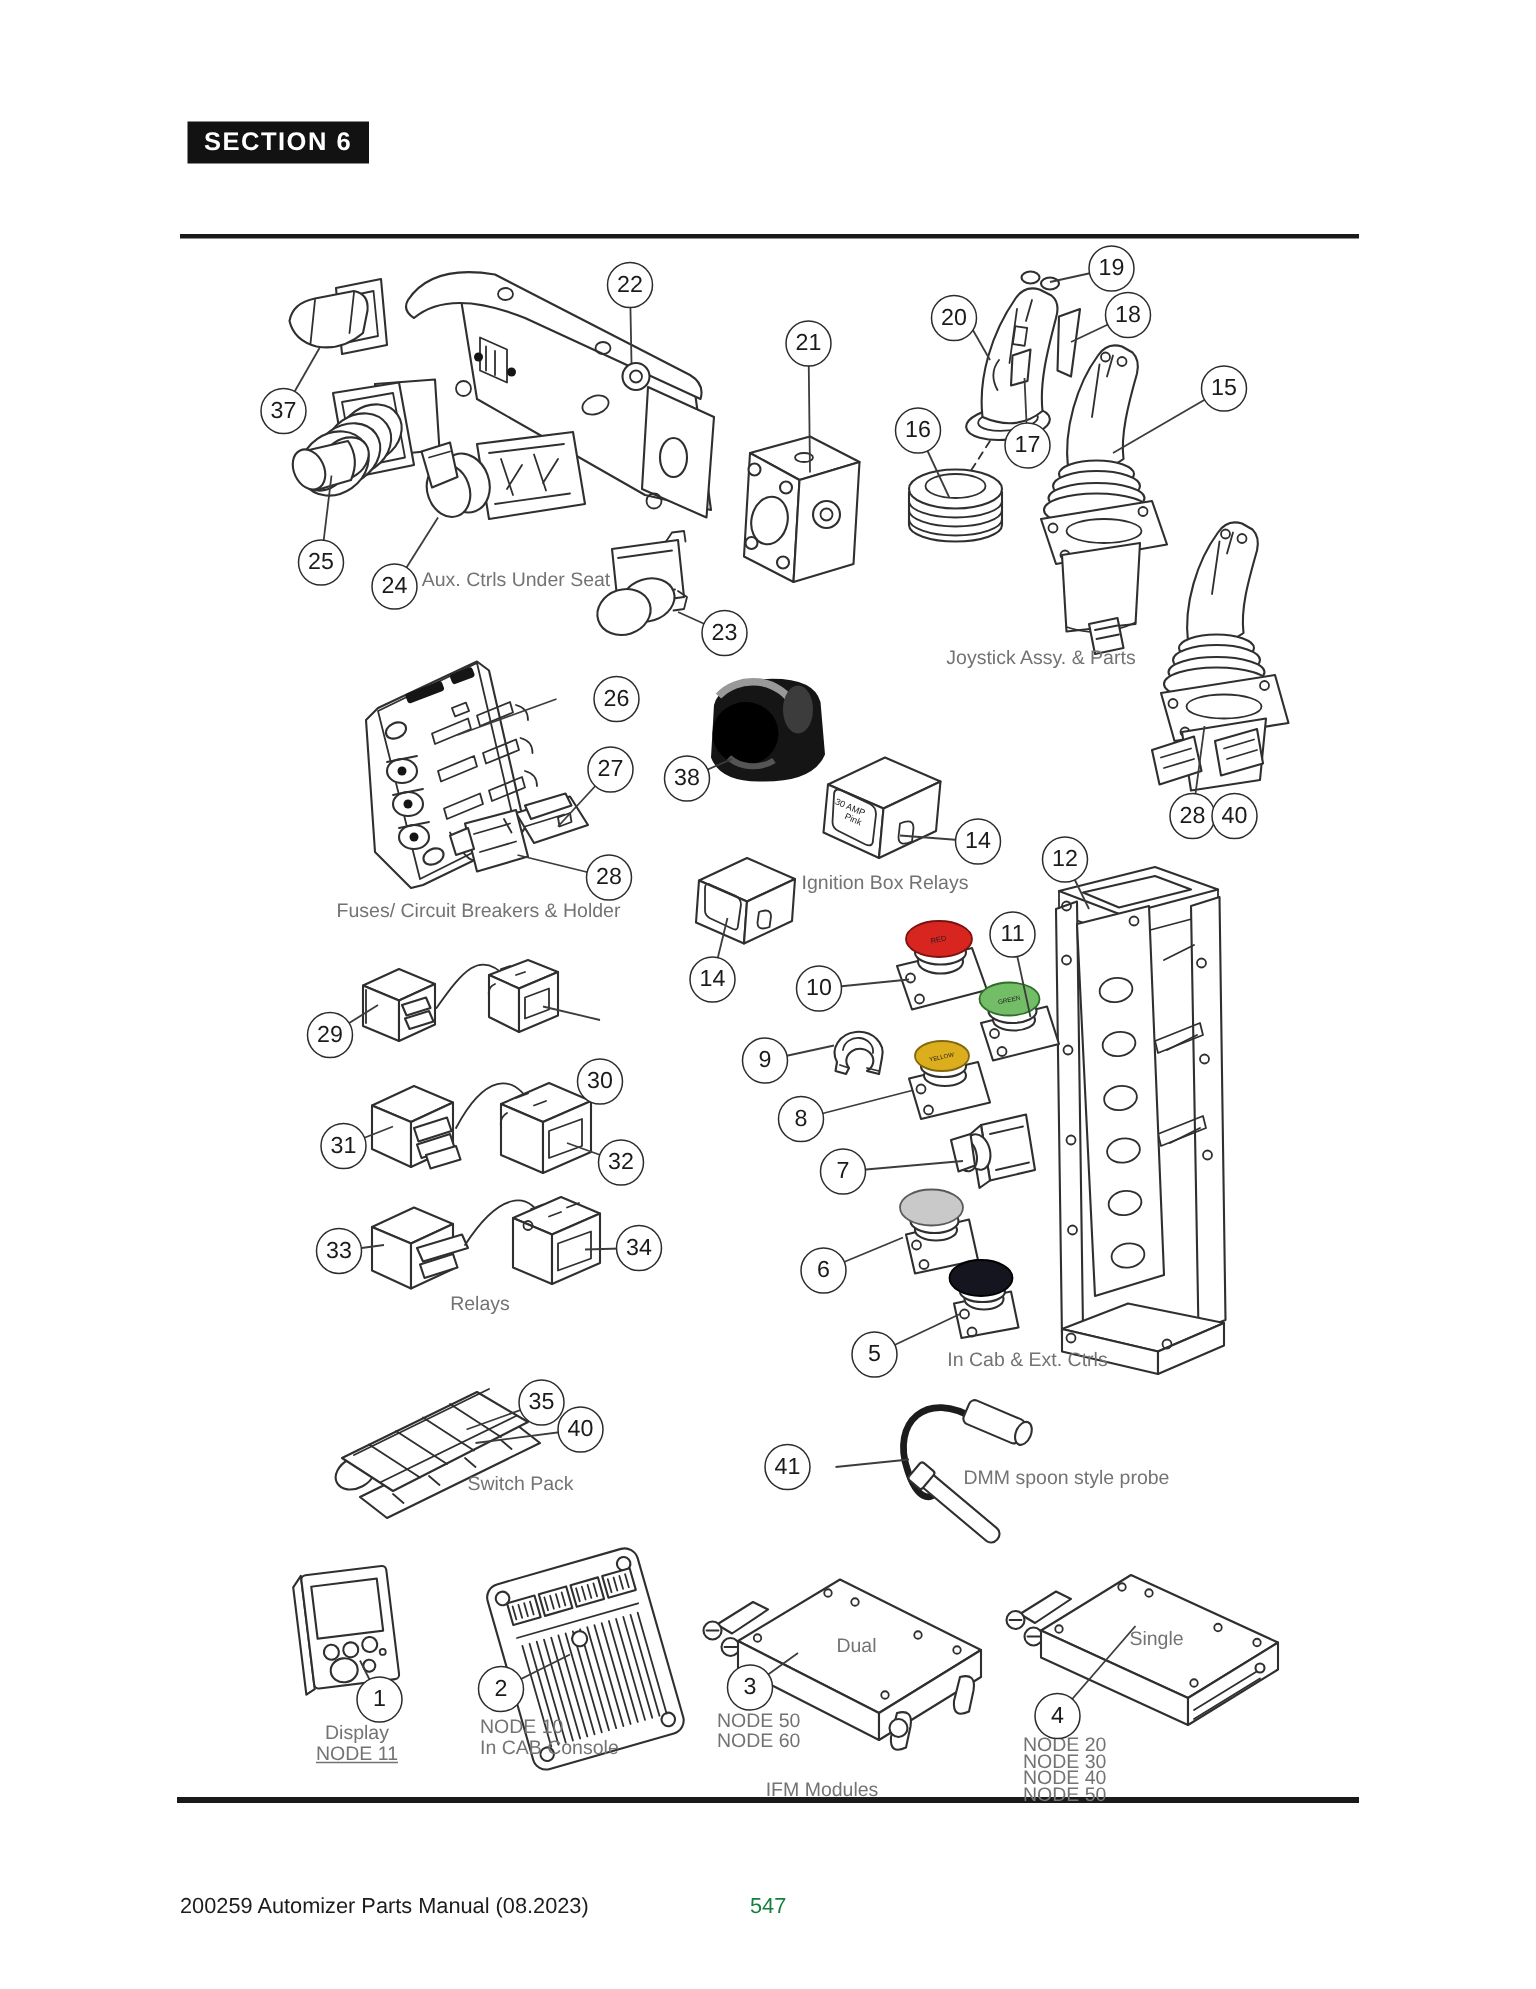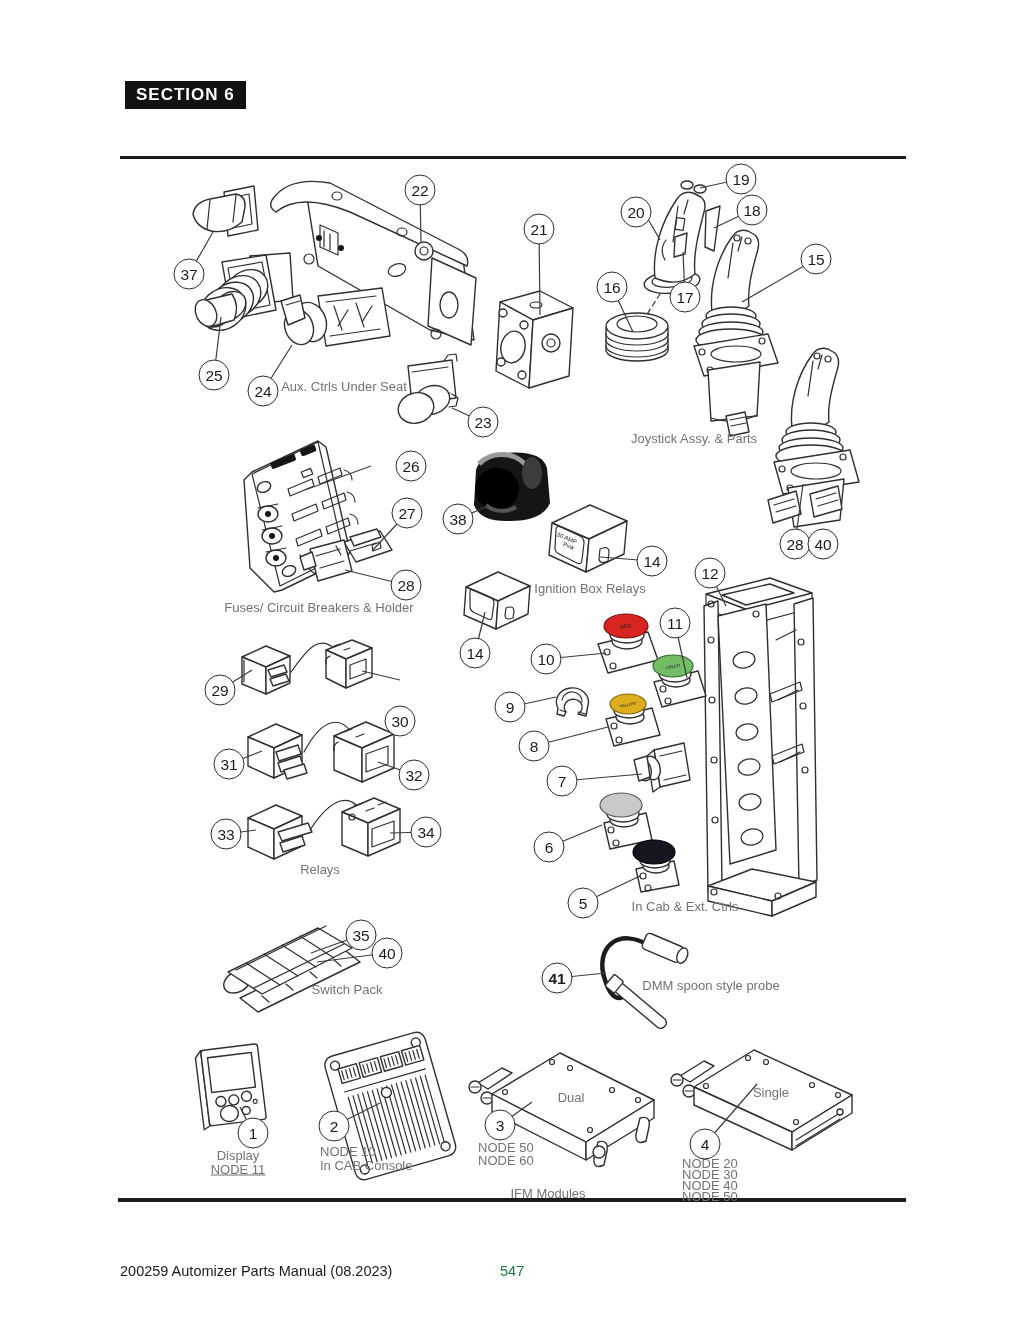--- a/index.html
+++ b/index.html
@@ -541,21 +541,21 @@
         <div class="callout" style="left: 220px; top: 690px;">29</div>
         <div class="callout" style="left: 400px; top: 673px; margin-top: 48px;">30</div>
         <div class="callout" style="left: 229px; top: 764px;">31</div>
         <div class="callout" style="left: 414px; top: 775px;">32</div>
         <div class="callout" style="left: 226px; top: 834px;">33</div>
         <div class="callout" style="left: 426px; top: 832px;">34</div>
         <div class="callout" style="left: 361px; top: 935px;">35</div>
         <div class="callout" style="left: 387px; top: 953px;">40</div>
         <div class="callout" style="left: 795px; top: 544px;">28</div>
         <div class="callout" style="left: 823px; top: 544px;">40</div>
-        <div class="callout" style="left: 557px; top: 978px; font-weight: bold;">41</div>
+        <div class="callout" style="left: 525px; top: 978px;">41</div>
         <div class="callout" style="left: 253px; top: 1133px;">1</div>
         <div class="callout" style="left: 334px; top: 1126px;">2</div>
         <div class="callout" style="left: 500px; top: 1125px;">3</div>
         <div class="callout" style="left: 705px; top: 1144px;">4</div>
       </div>
     <div id="labels">
         <div class="dlabel" style="left: 344px; top: 386px;">Aux. Ctrls Under Seat</div>
         <div class="dlabel" style="left: 694px; top: 438px;">Joystick Assy. &amp; Parts</div>
         <div class="dlabel" style="left: 319px; top: 607px;">Fuses/ Circuit Breakers &amp; Holder</div>
         <div class="dlabel" style="left: 590px; top: 588px;">Ignition Box Relays</div>

